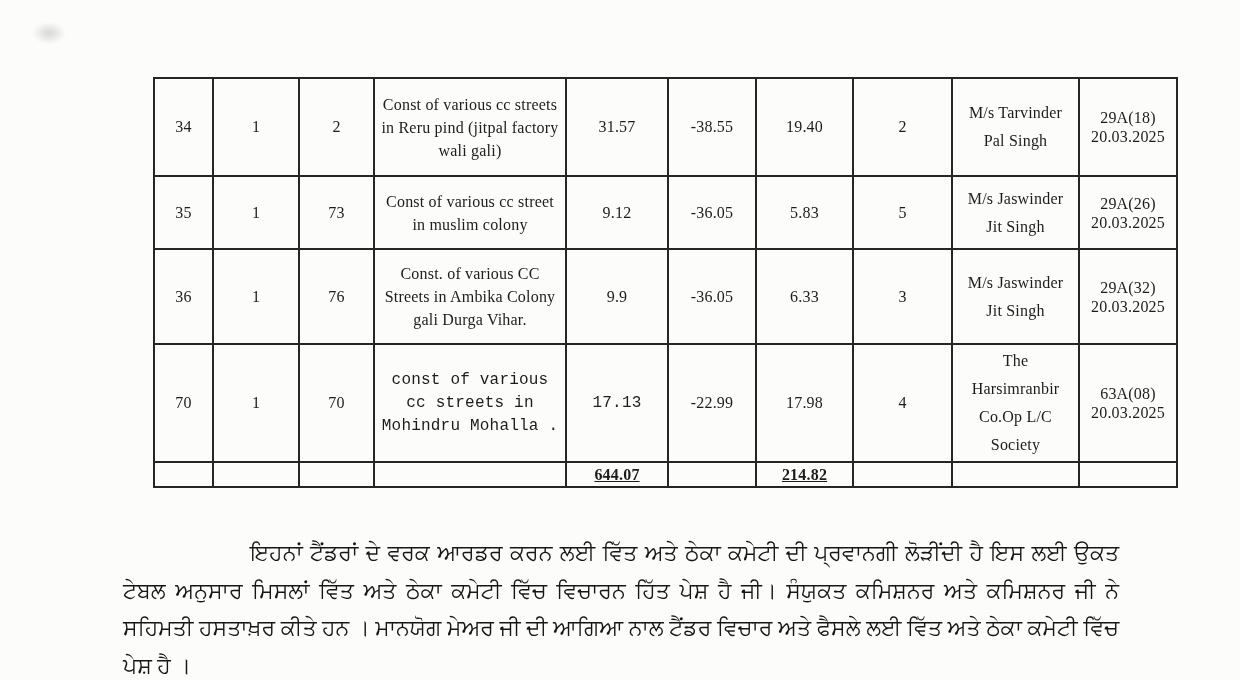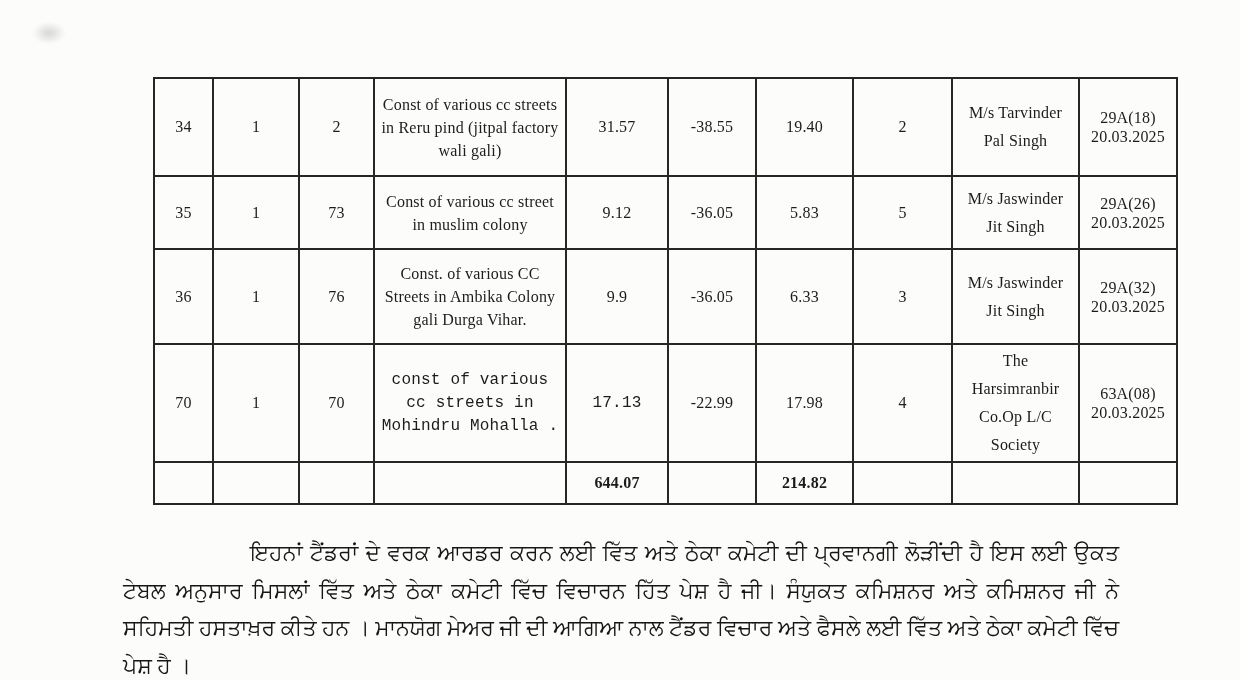--- a/index.html
+++ b/index.html
@@ -33,21 +33,21 @@
     vertical-align: middle;
     font-size: 16px;
     padding: 2px 5px;
     overflow: hidden;
     letter-spacing: 0.2px;
   }
   tr.r1 { height: 98px; }
   tr.r2 { height: 73px; }
   tr.r3 { height: 95px; }
   tr.r4 { height: 87px; }
-  tr.r5 { height: 42px; }
+  tr.r5 { height: 25px; text-decoration: underline; }
   td.desc {
     text-align: justify;
     font-size: 15.5px;
     line-height: 23px;
     padding: 3px 8px;
   }
   td.sans { font-family: Liberation Mono, monospace; font-size: 15px; }
   td.contractor {
     font-size: 14.5px;
     line-height: 28px;

